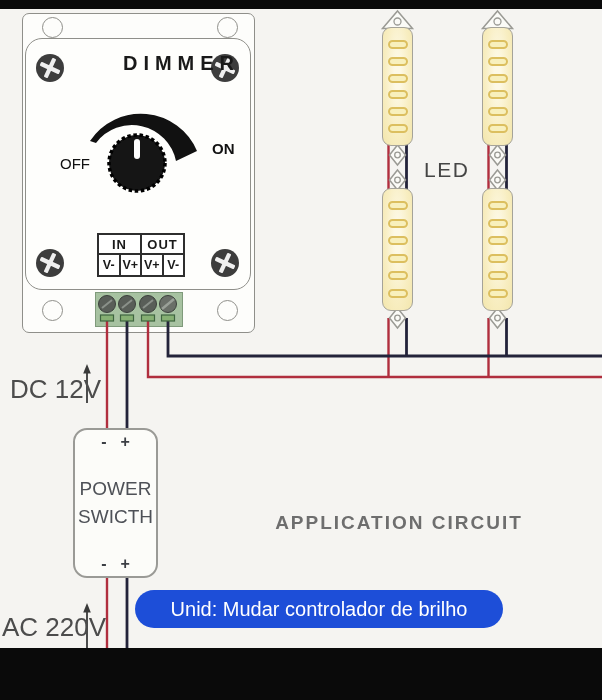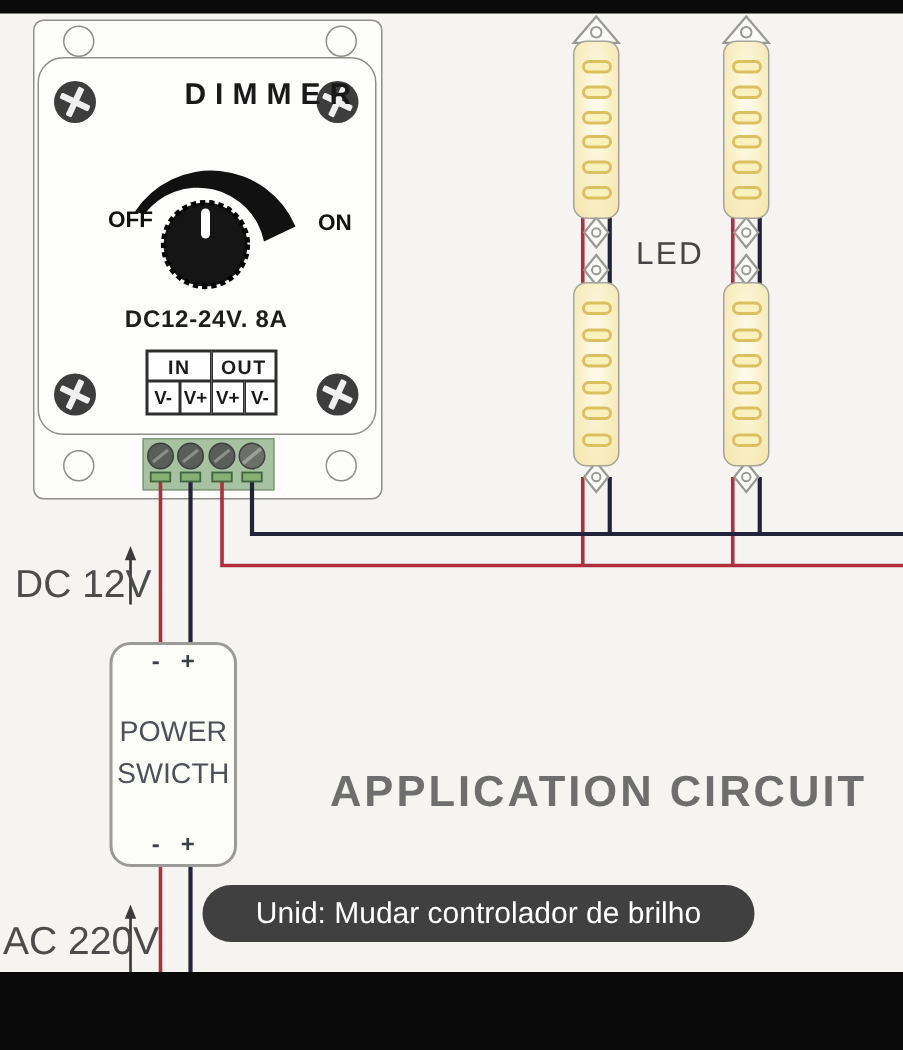--- a/index.html
+++ b/index.html
@@ -15,21 +15,21 @@
 
   
   #dimmer-plate{left:22px; top:13px; width:231px; height:318px;
     background:#fdfdfb; border:1.5px solid #8f8f8a; border-radius:7px; z-index:1;}
   .corner-hole{width:19px; height:19px; border:1.5px solid #8f8f8a; border-radius:50%;
     background:#fdfdfb; z-index:1;}
   #dimmer-face{left:25px; top:38px; width:224px; height:250px;
     background:#fefefc; border:1.5px solid #8f8f8a; border-radius:17px; z-index:1;}
   #dimmer-title{left:25px; top:52px; width:225px; text-align:center;
     font-size:20px; font-weight:bold; letter-spacing:6px; color:#191919; z-index:4;margin-left:44px;}
-  #off-label{left:60px; top:138px; font-size:15px; font-weight:bold; color:#111; z-index:4;margin-left:12px;}
+  #off-label{left:60px; top:155px; font-size:15px; font-weight:normal; color:#111; z-index:4;}
   #on-label{left:212px; top:140px; font-size:15px; font-weight:bold; color:#111; z-index:4;}
   #rating-label{left:25px; top:205px; width:225px; text-align:center;
     font-size:16px; font-weight:bold; color:#1d1d1d; letter-spacing:.5px; z-index:4;}
 
   
   #terminal-table{left:97px; top:233px; width:86px; z-index:2;
     border:1.5px solid #2e2e2e; background:#fff; border-collapse:collapse;}
   #terminal-table div{box-sizing:border-box;}
   .tt-row{display:flex;}
   .tt-cell{border:1px solid #2e2e2e; display:flex; align-items:center; justify-content:center;
@@ -57,23 +57,23 @@
     padding:4px 0;}
   .chip{width:20px; height:9px; border:2px solid #dcbf5f; background:#f8f0bd;
     border-radius:5px; box-sizing:border-box;}
   #led-label{left:424px; top:158px; font-size:21px; color:#454545; letter-spacing:1.5px; z-index:4;}
 
   
   .volt-label{font-size:26px; color:#4c4c4c; z-index:4;}
   #dc-label{left:10px; top:374px;}
   #ac-label{left:2px; top:612px;}
   #heading{left:200px; top:512px; width:398px; text-align:center;
-    font-size:29px; font-weight:bold; letter-spacing:2px; color:#6e6e6e; z-index:4;}
+    font-size:19px; font-weight:bold; letter-spacing:2px; color:#6e6e6e; z-index:4;}
   #caption-pill{left:135px; top:590px; width:368px; height:38px;
-    background:#404040; border-radius:19px; color:#ffffff; font-size:20px;
+    background:#1d4ed8; border-radius:19px; color:#ffffff; font-size:20px;
     display:flex; align-items:center; justify-content:center; z-index:6;}
 
   
   #vector-layer{left:0; top:0; z-index:2; pointer-events:none;}
   .wire-red{stroke:#b02e3e; stroke-width:2.4; fill:none;}
   .wire-dark{stroke:#23233a; stroke-width:2.8; fill:none;}
   .tab{fill:#fbfbf7; stroke:#9a9a94; stroke-width:1.5;}
   .tab-hole{fill:none; stroke:#9a9a94; stroke-width:1.3;}
   .arrow{stroke:#3a3a3a; stroke-width:1.8;}
   .arrow-head{fill:#3a3a3a; stroke:none;}
@@ -88,21 +88,20 @@
 
   <div id="dimmer-plate" class="abs"></div>
   <div class="abs corner-hole" style="left:42px; top:17px;"></div>
   <div class="abs corner-hole" style="left:217px; top:17px;"></div>
   <div class="abs corner-hole" style="left:42px; top:300px;"></div>
   <div class="abs corner-hole" style="left:217px; top:300px;"></div>
   <div id="dimmer-face" class="abs"></div>
   <div id="dimmer-title" class="abs">DIMMER</div>
   <div id="off-label" class="abs">OFF</div>
   <div id="on-label" class="abs">ON</div>
-  <div id="rating-label" class="abs">DC12-24V. 8A</div>
 
   <div id="terminal-table" class="abs">
     <div class="tt-row">
       <div class="tt-cell tt-head">IN</div>
       <div class="tt-cell tt-head">OUT</div>
     </div>
     <div class="tt-row">
       <div class="tt-cell tt-pin">V-</div>
       <div class="tt-cell tt-pin">V+</div>
       <div class="tt-cell tt-pin">V+</div>

